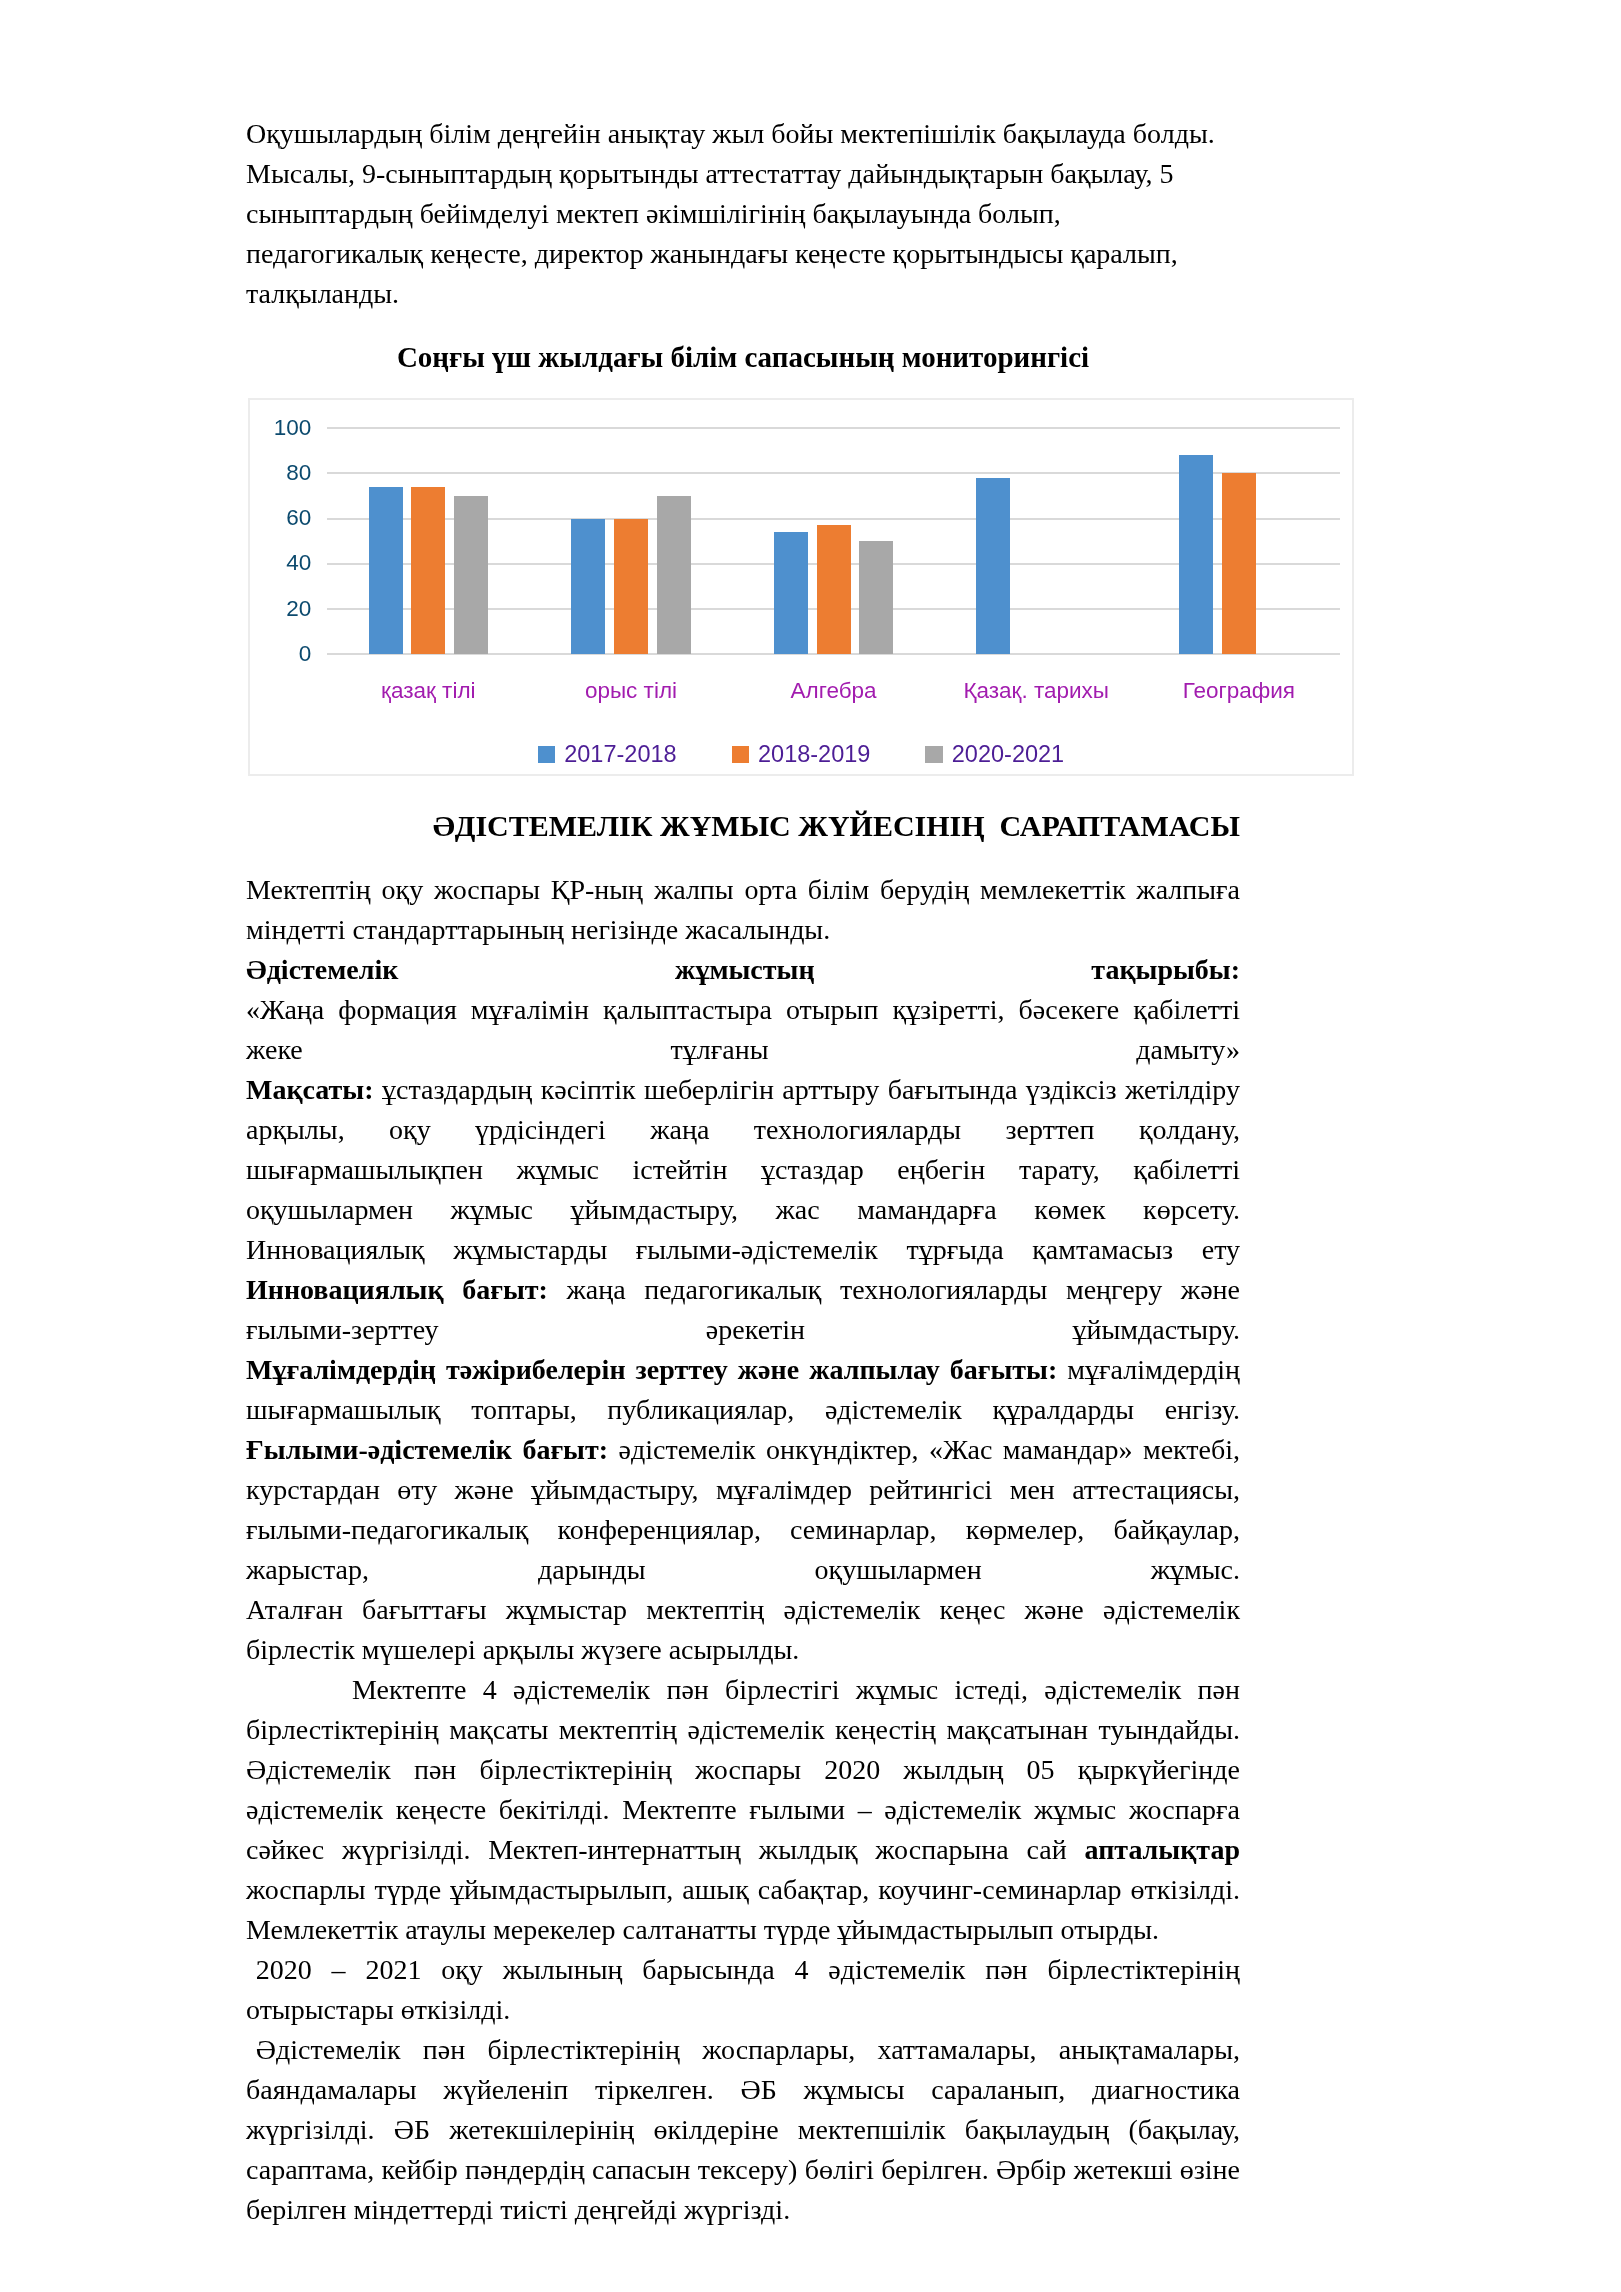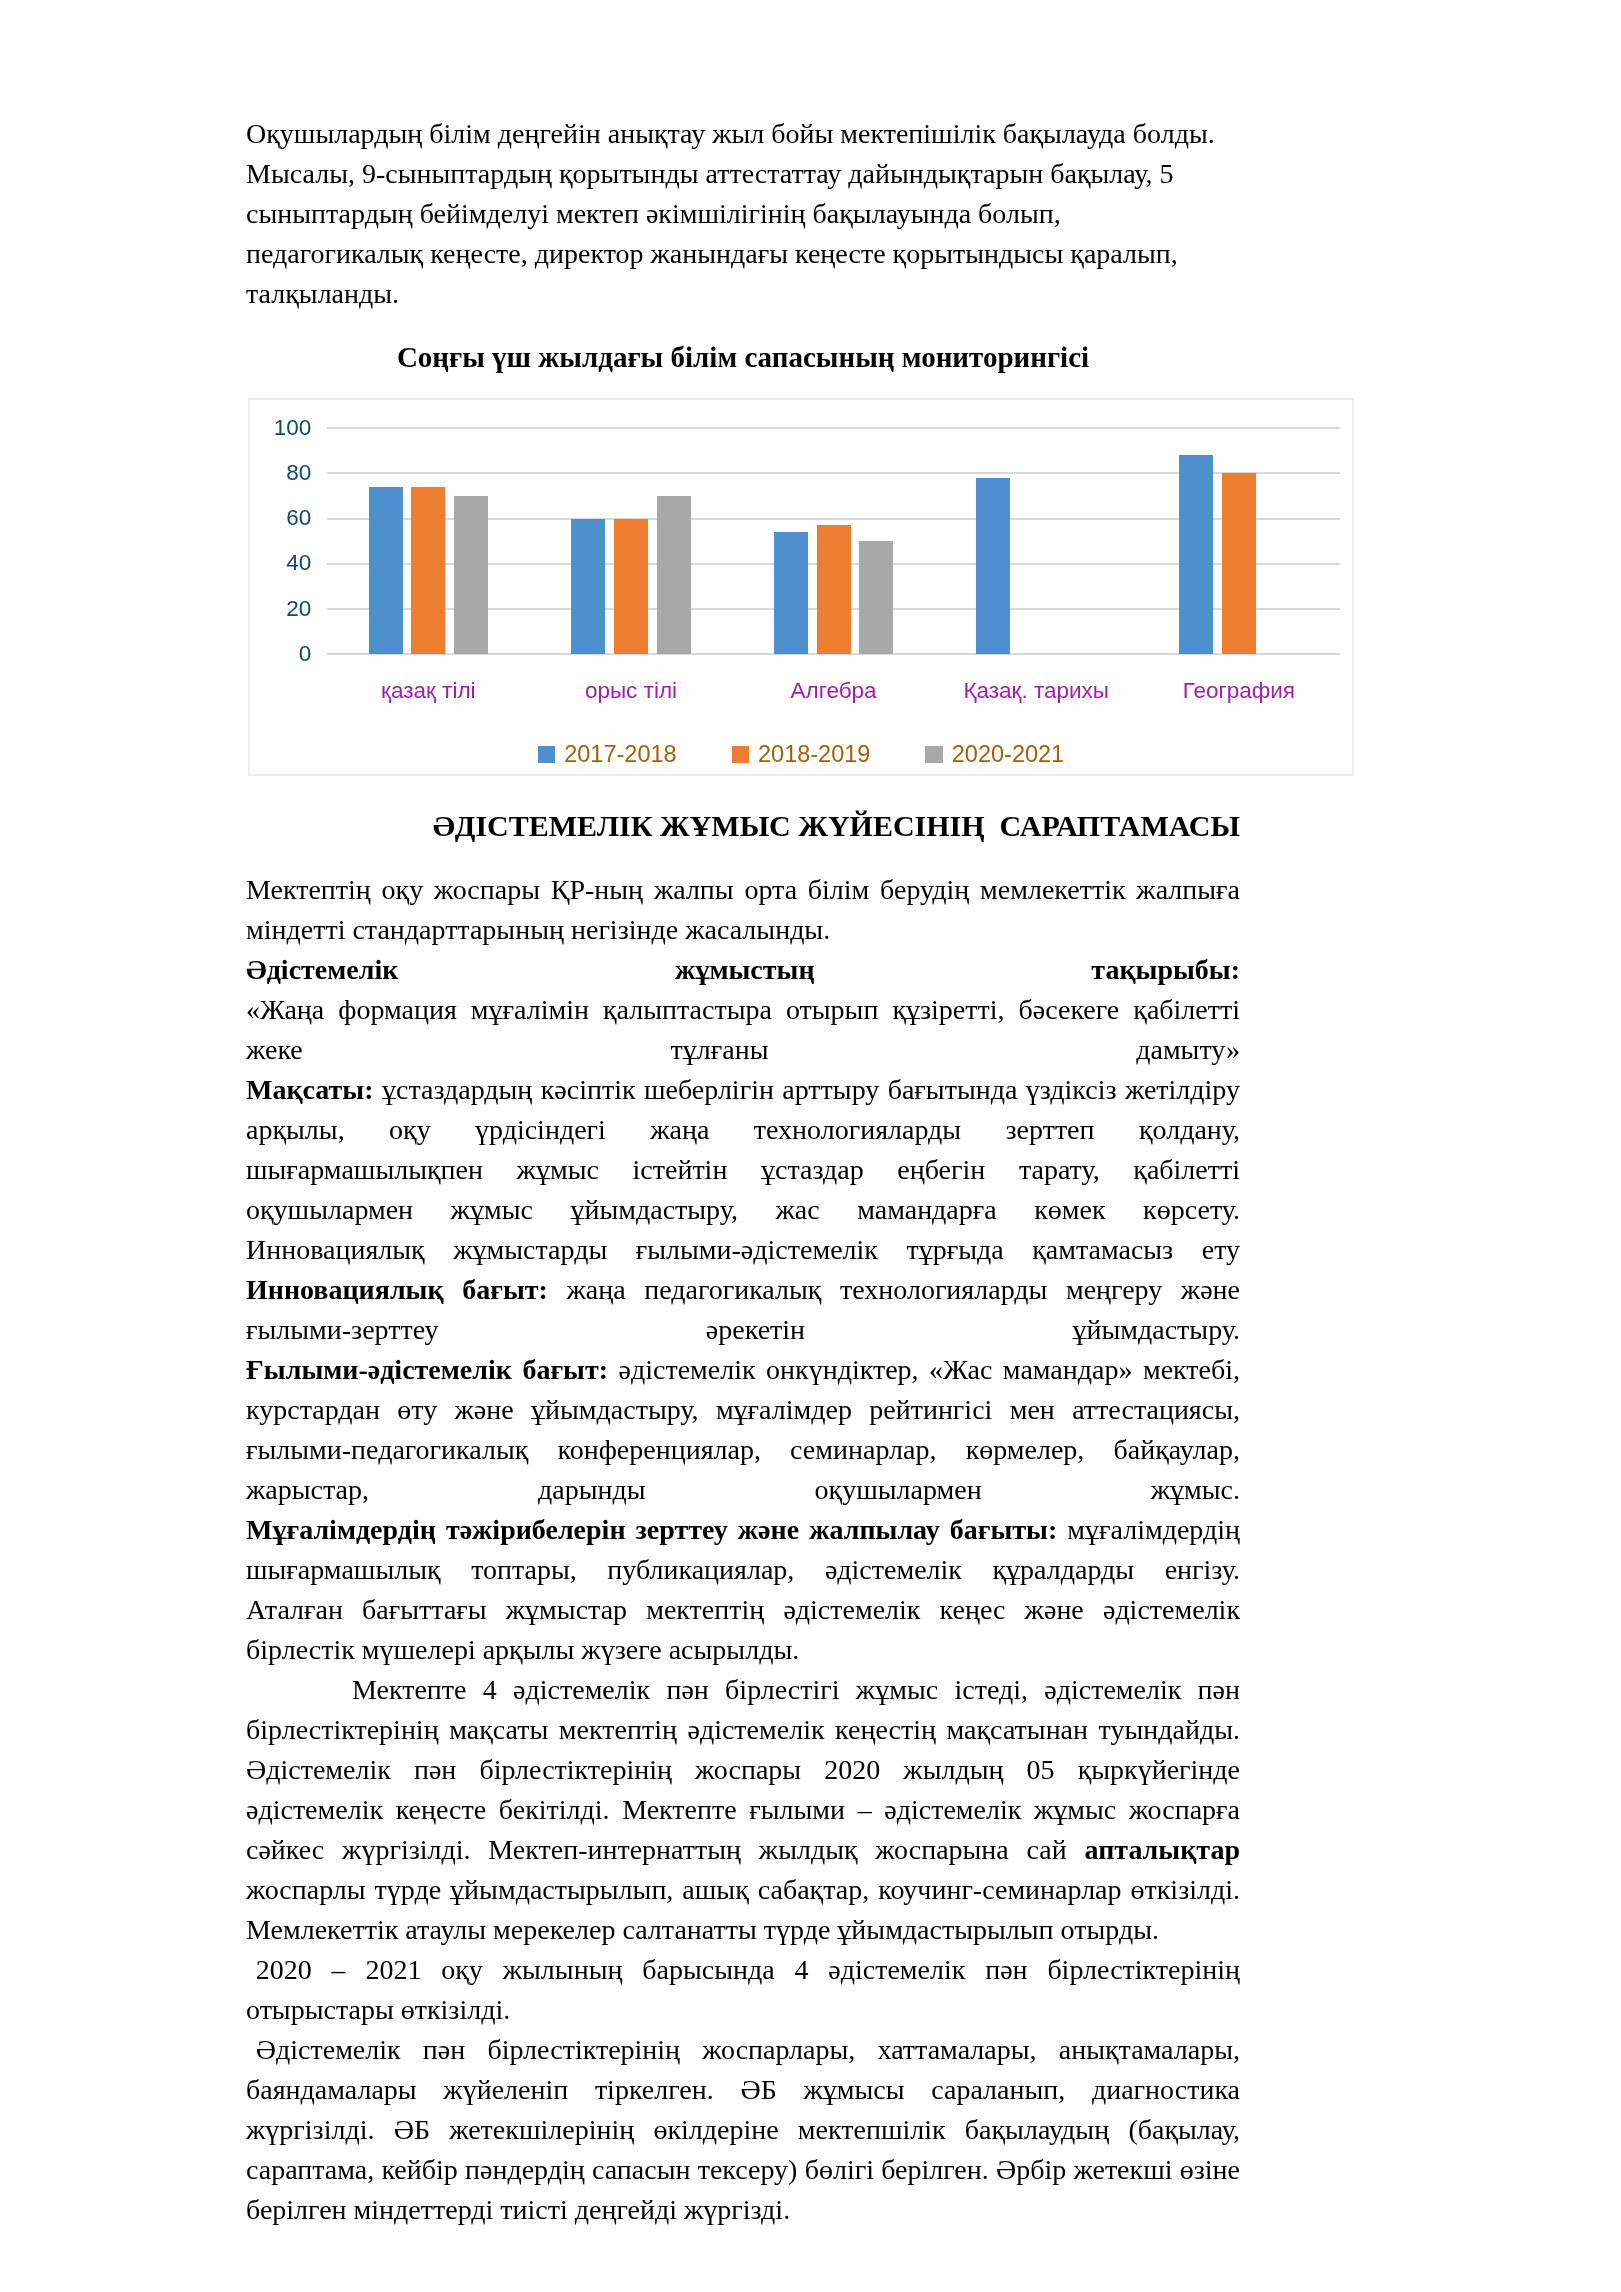--- a/index.html
+++ b/index.html
@@ -43,21 +43,21 @@
     font-size:22.5px; color:#0c4a6e; line-height:22.5px; white-space:nowrap;
   }
   .groups { position:absolute; left:0; right:0; top:0; bottom:0; display:flex; }
   .group { flex:1; display:flex; align-items:flex-end; justify-content:center; gap:8.8px; }
   .bar { width:34px; }
   .xlabels { display:flex; margin-left:77px; margin-right:11.8px; margin-top:16.7px; }
   .xlabel { flex:1; text-align:center; font-size:22.5px; color:#a21caf; white-space:nowrap; }
   .legend {
     display:flex; justify-content:center; align-items:center;
     gap:55px; margin-top:23.5px;
-    font-size:23.5px; color:#a16207;
+    font-size:23.5px; color:#4c1d95;
   }
   .legend-item { display:flex; align-items:center; white-space:nowrap; }
   .swatch { width:17.6px; height:17.6px; display:inline-block; margin-right:8.8px; }
   
   .section-heading {
     margin:27.4px 0 23.5px 0;
     font-size:30px;
     font-weight:bold;
     text-align:right;
     line-height:43px;
@@ -144,22 +144,22 @@
   </div>
 
   <h1 class="section-heading">ӘДІСТЕМЕЛІК ЖҰМЫС ЖҮЙЕСІНІҢ  САРАПТАМАСЫ</h1>
 
   <div id="doc-body">
       <p class="para"><span>Мектептің оқу жоспары ҚР-ның жалпы орта білім берудің мемлекеттік жалпыға міндетті стандарттарының негізінде жасалынды.</span></p>
       <p class="para p-last"><span class="b">Әдістемелік жұмыстың тақырыбы:</span></p>
       <p class="para p-last"><span>«Жаңа формация мұғалімін қалыптастыра отырып құзіретті, бәсекеге қабілетті жеке тұлғаны дамыту»</span></p>
       <p class="para p-last"><span class="b">Мақсаты: </span><span>ұстаздардың кәсіптік шеберлігін арттыру бағытында үздіксіз жетілдіру арқылы, оқу үрдісіндегі жаңа технологияларды зерттеп қолдану, шығармашылықпен жұмыс істейтін ұстаздар еңбегін тарату, қабілетті оқушылармен жұмыс ұйымдастыру, жас мамандарға көмек көрсету. Инновациялық жұмыстарды ғылыми-әдістемелік тұрғыда қамтамасыз ету</span></p>
       <p class="para p-last"><span class="b">Инновациялық бағыт: </span><span>жаңа педагогикалық технологияларды меңгеру және ғылыми-зерттеу әрекетін ұйымдастыру.</span></p>
+      <p class="para p-last"><span class="b">Мұғалімдердің тәжірибелерін зерттеу және жалпылау бағыты: </span><span>мұғалімдердің шығармашылық топтары, публикациялар, әдістемелік құралдарды енгізу.</span></p>
       <p class="para p-last"><span class="b">Ғылыми-әдістемелік бағыт: </span><span>әдістемелік онкүндіктер, «Жас мамандар» мектебі, курстардан өту және ұйымдастыру, мұғалімдер рейтингісі мен аттестациясы, ғылыми-педагогикалық конференциялар, семинарлар, көрмелер, байқаулар, жарыстар, дарынды оқушылармен жұмыс.</span></p>
-      <p class="para p-last"><span class="b">Мұғалімдердің тәжірибелерін зерттеу және жалпылау бағыты: </span><span>мұғалімдердің шығармашылық топтары, публикациялар, әдістемелік құралдарды енгізу.</span></p>
       <p class="para"><span>Аталған бағыттағы жұмыстар мектептің  әдістемелік кеңес және әдістемелік бірлестік мүшелері арқылы жүзеге асырылды.</span></p>
       <p class="para  p-ind"><span>Мектепте 4 әдістемелік пән бірлестігі жұмыс істеді, әдістемелік пән бірлестіктерінің мақсаты мектептің әдістемелік кеңестің мақсатынан туындайды. Әдістемелік пән бірлестіктерінің жоспары 2020 жылдың 05 қыркүйегінде әдістемелік кеңесте бекітілді. Мектепте ғылыми – әдістемелік жұмыс жоспарға сәйкес жүргізілді. Мектеп-интернаттың жылдық жоспарына сай </span><span class="b">апталықтар</span><span> жоспарлы түрде ұйымдастырылып, ашық сабақтар, коучинг-семинарлар өткізілді. Мемлекеттік атаулы мерекелер салтанатты түрде ұйымдастырылып отырды.</span></p>
       <p class="para  p-ind-sm"><span>2020 – 2021 оқу жылының барысында 4 әдістемелік пән бірлестіктерінің отырыстары өткізілді.</span></p>
       <p class="para  p-ind-sm"><span>Әдістемелік пән бірлестіктерінің жоспарлары, хаттамалары, анықтамалары, баяндамалары жүйеленіп тіркелген. ӘБ жұмысы сараланып, диагностика жүргізілді. ӘБ жетекшілерінің өкілдеріне мектепшілік бақылаудың (бақылау, сараптама, кейбір пәндердің сапасын тексеру) бөлігі берілген. Әрбір жетекші өзіне берілген міндеттерді тиісті деңгейді жүргізді.</span></p>
     </div>
 
 </div>
 
 
 </body></html>

